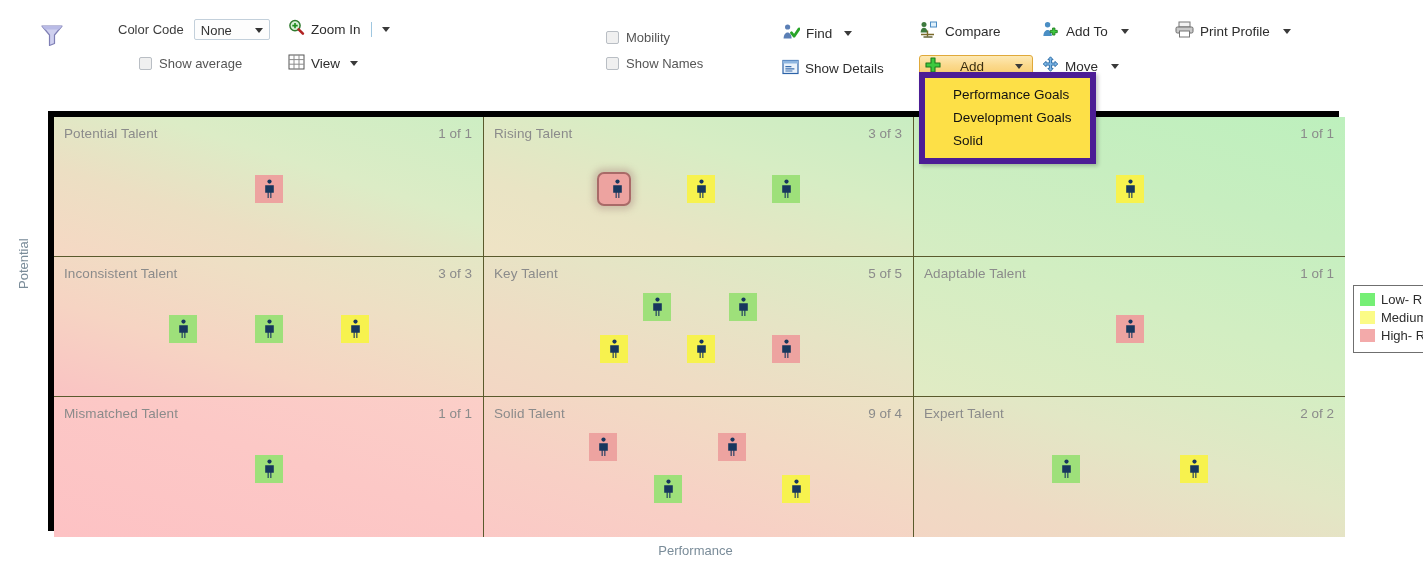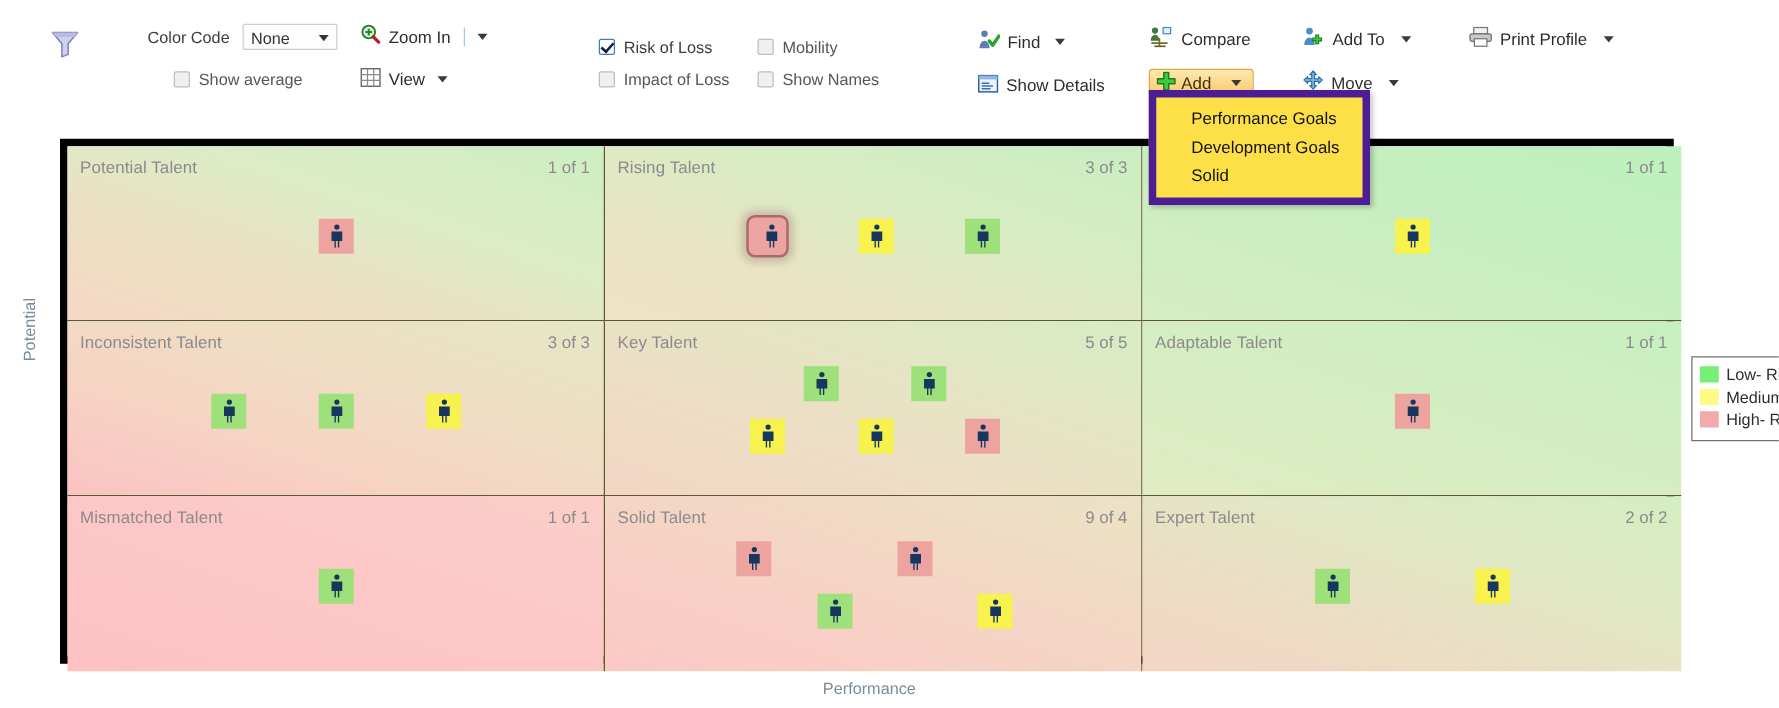--- a/index.html
+++ b/index.html
@@ -59,21 +59,21 @@
   .cmd{display:flex;align-items:center;gap:6px;cursor:default;}
   .cmd .txt{color:#2d2d2d;font-size:13.5px;}
   .dd-caret{
     width:0;height:0;border-left:4.5px solid transparent;
     border-right:4.5px solid transparent;border-top:5px solid #3a3a3a;
   }
   .vdiv{width:1px;height:15px;background:#9fc7e0;}
 
   
   .addbtn{
-    display:flex;align-items:center;gap:4px;
+    display:flex;align-items:center;gap:19px;
     background:linear-gradient(to bottom,#fde9b4 0%,#fbd98c 48%,#f8cd6c 100%);
     border:1px solid #e0a93a;border-radius:3px;
     padding:2px 9px 2px 5px;height:22px;box-sizing:border-box;
   }
   .addbtn .txt{color:#3a2f12;font-size:13.5px;}
 
   
   #addmenu{
     position:absolute;left:919px;top:72px;width:165px;
     background:#fde047;border:6px solid #4c1d95;
@@ -213,34 +213,20 @@
             <rect x="1" y="1" width="15" height="14" fill="#ffffff" stroke="#555" stroke-width="1"></rect>
             <path d="M6 1v14M11 1v14M1 5.6h15M1 10.2h15" stroke="#8c8c8c" stroke-width="1"></path>
           </svg>
         </span>
         <span class="txt">View</span>
       </span>
       <span class="dd-caret"></span>
     </div>
   </div>
 
-  <div class="tb-group" style="left:479px;top:24px;">
-    <div class="tb-row" style="height:26px;">
-      <label class="cbx-wrap">
-        <span class="cbx on"></span>
-        <span class="txt">Risk of Loss</span>
-      </label>
-    </div>
-    <div class="tb-row" style="height:26px;">
-      <label class="cbx-wrap off">
-        <span class="cbx"></span>
-        <span class="txt">Impact of Loss</span>
-      </label>
-    </div>
-  </div>
 
   <div class="tb-group" style="left:606px;top:24px;">
     <div class="tb-row" style="height:26px;">
       <label class="cbx-wrap off">
         <span class="cbx"></span>
         <span class="txt">Mobility</span>
       </label>
     </div>
     <div class="tb-row" style="height:26px;">
       <label class="cbx-wrap off">

